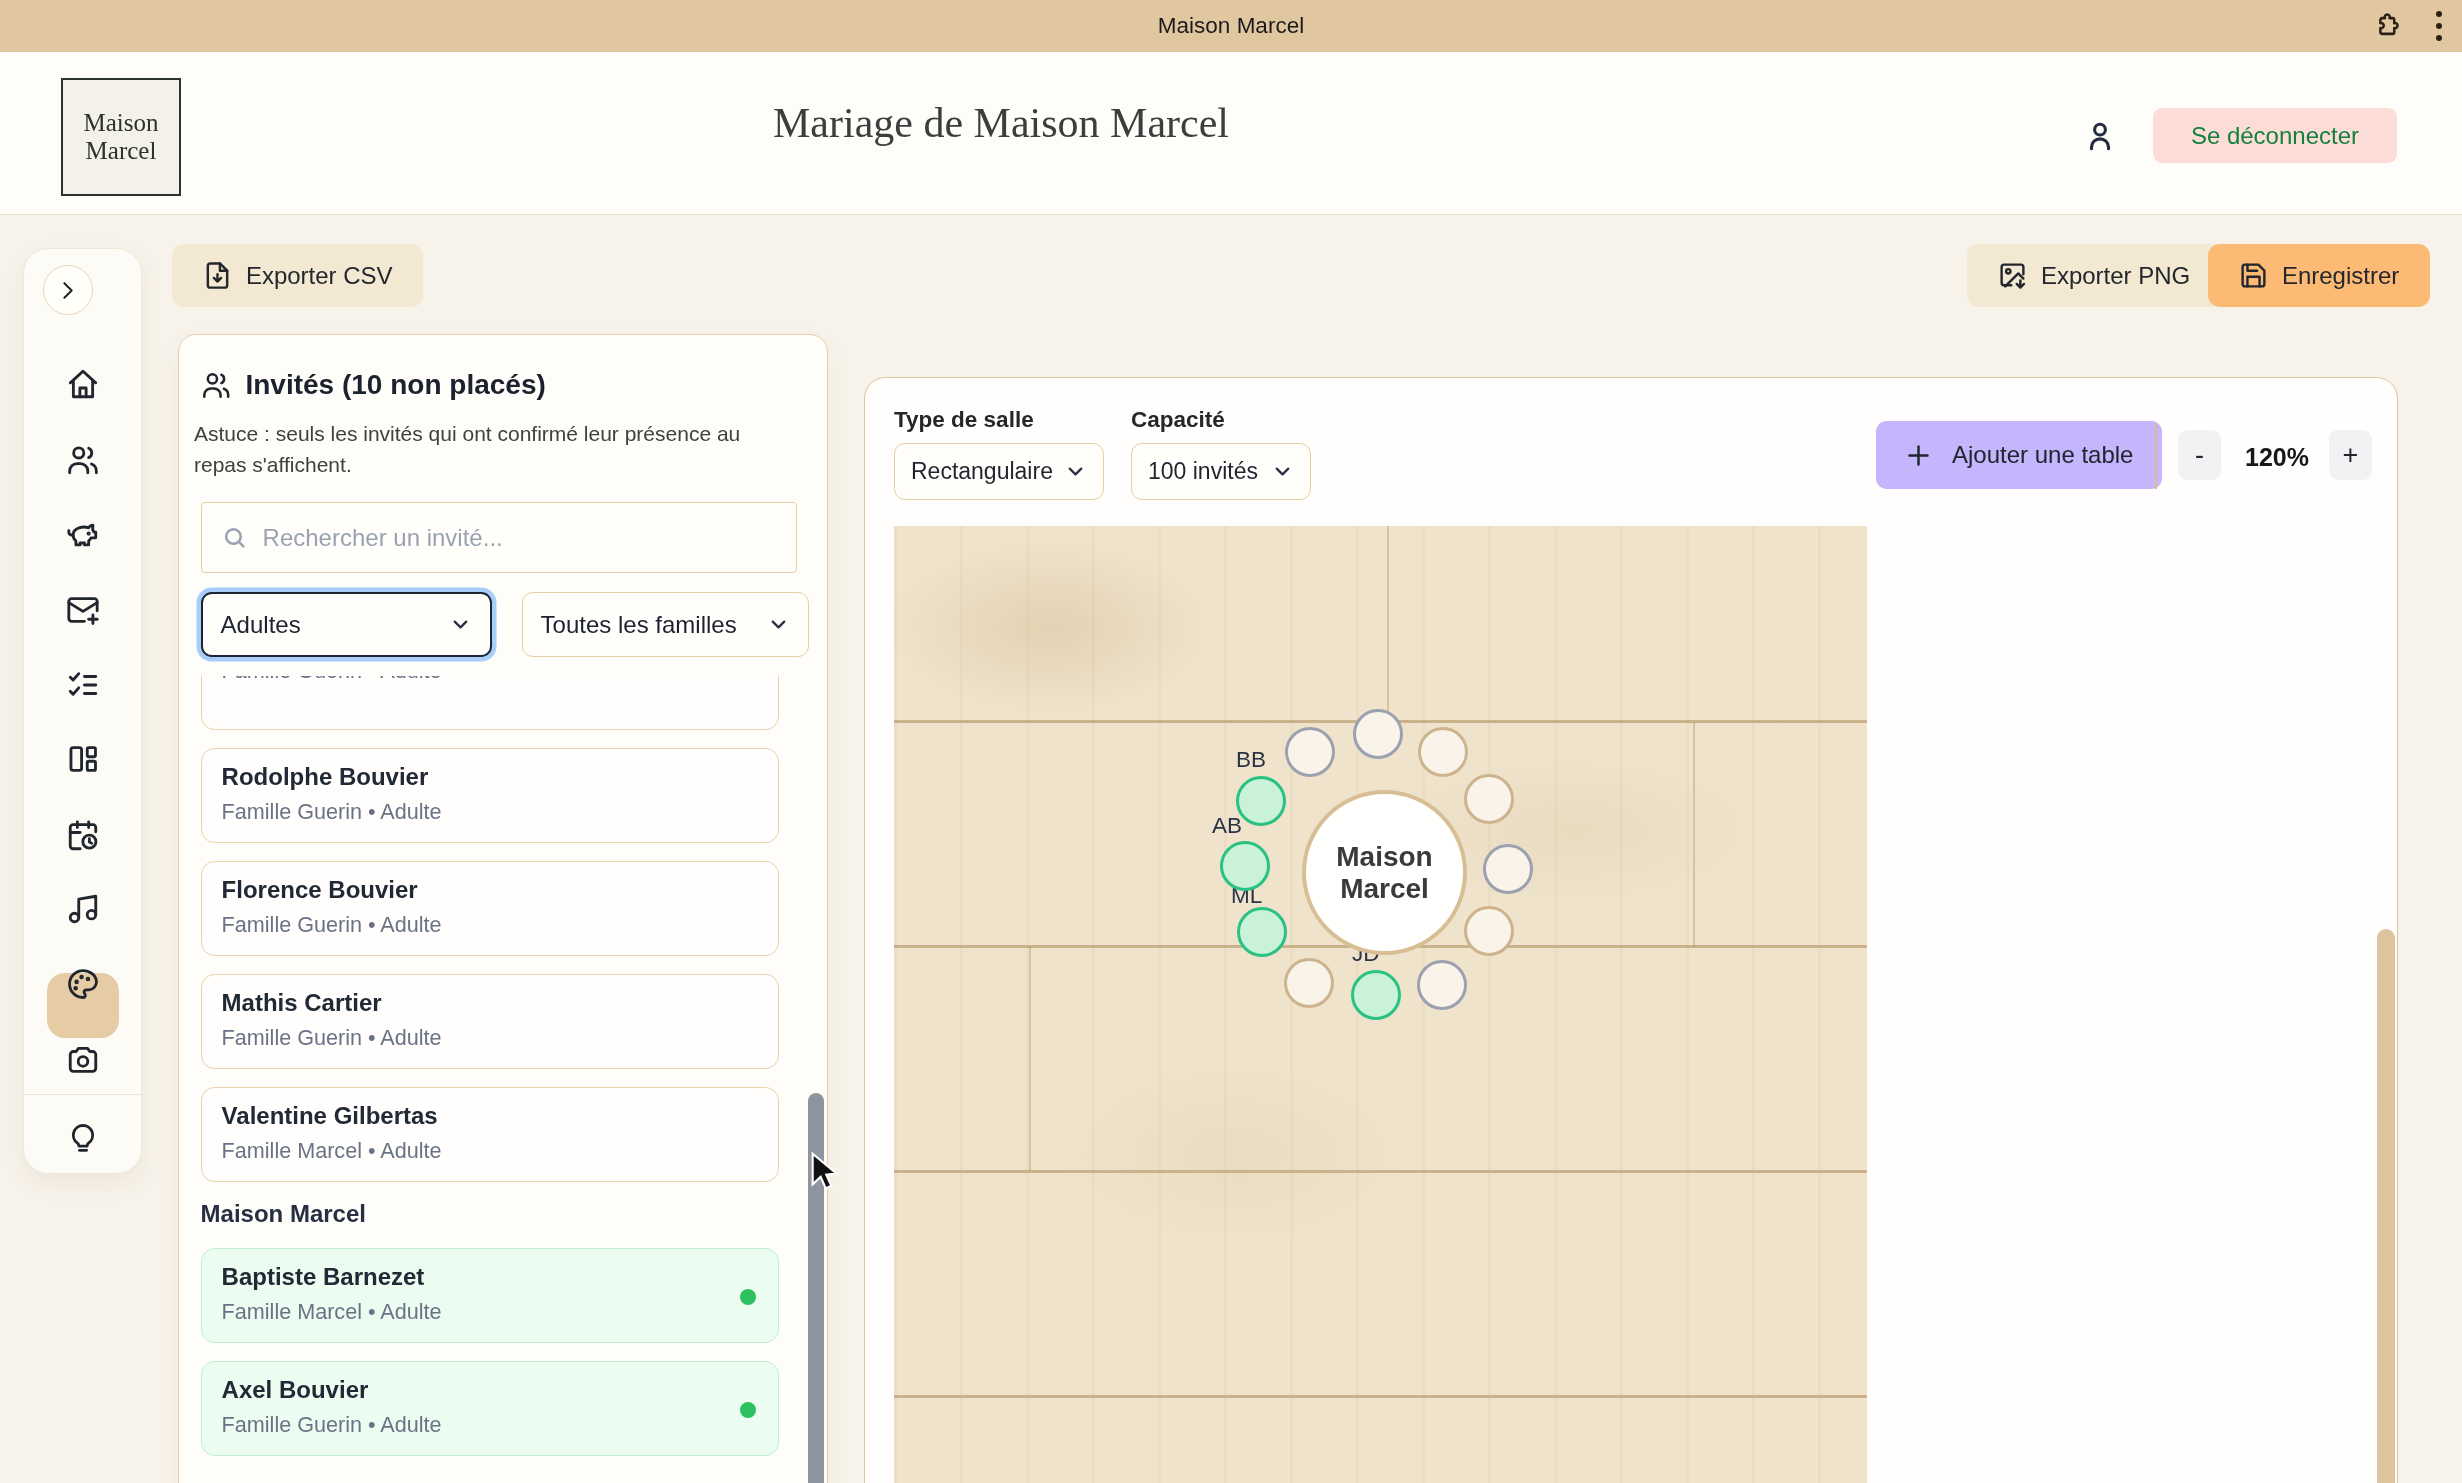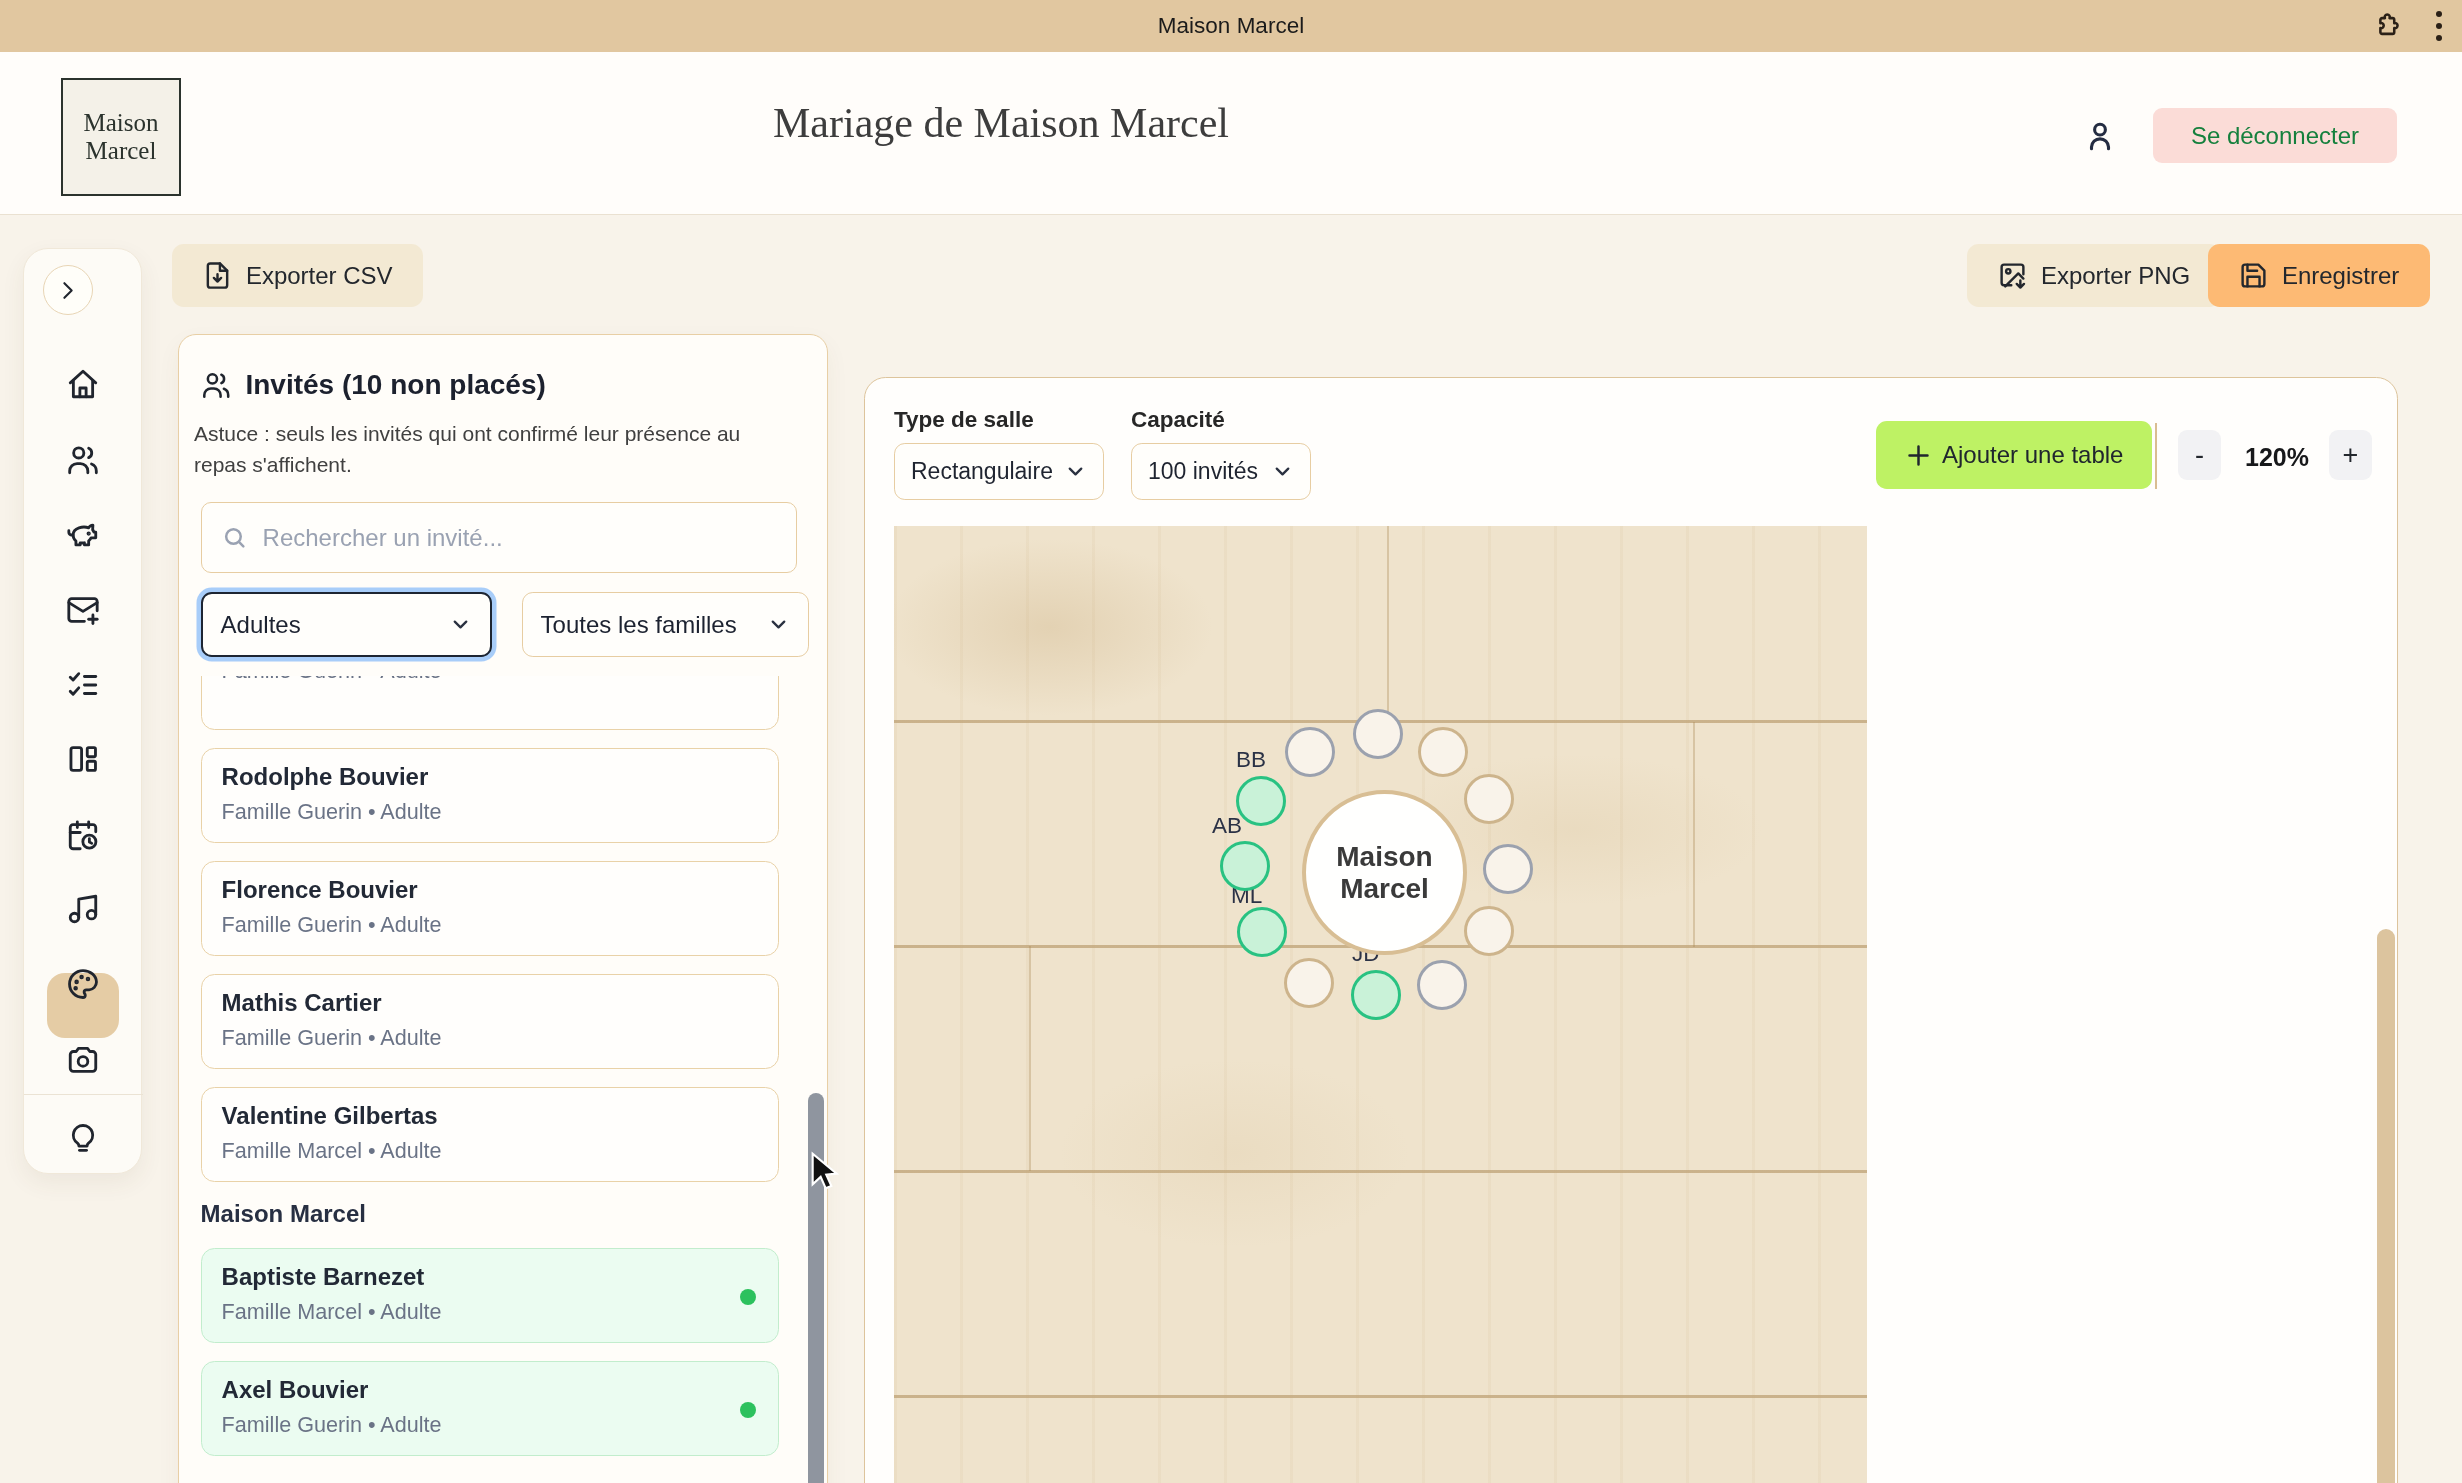--- a/index.html
+++ b/index.html
@@ -49,21 +49,21 @@
   .sb-active-pill{ position:absolute; left:23px; top:724px; width:72px; height:65px; background:#e5cca5; border-radius:18px;}
   .sb-divider{ position:absolute; left:0; top:845px; width:119px; height:0; border-top:0.9px solid #ebe3d4;}
 
   
   .gpanel{ position:absolute; left:178px; top:334px; width:650px; height:1203px; background:#fffdf9;
            border:1.8px solid #e8cfa5; border-radius:18px; box-shadow:0 9px 23px rgba(90,70,40,.05);}
   .gp-header{ position:absolute; left:21.6px; top:34px; display:flex; align-items:center; gap:14.4px;}
   .gp-title{ font-size:28px; font-weight:bold; color:#1c212e;}
   .gp-tip{ position:absolute; left:15px; top:83px; width:593px; font-size:21px; line-height:31px; color:#404040;}
   .gp-search{ position:absolute; left:21.6px; top:167px; width:596px; height:71px; background:#fffefb;
-              border:1.8px solid #e7cda2; border-radius:10px; display:flex; align-items:center; padding:0 20px; gap:16px;}
+              border:1.8px solid #e7cda2; border-radius:4px; display:flex; align-items:center; padding:0 20px; gap:16px;}
   .gp-search input{ border:none; outline:none; background:transparent; font-size:24px; color:#3a4150;
                     font-family:inherit; width:100%;}
   .gp-search input::placeholder{ color:#9aa2b2; }
   .gp-selects{ position:absolute; left:21.6px; top:257px; display:flex; gap:30px;}
   .sel{ height:65px; border-radius:10.8px; background:#fffefb; display:flex; align-items:center;
         justify-content:space-between; padding:0 18px; font-size:24px; color:#1c2230;}
   .sel-age{ width:291px; border:2.7px solid #1d2532; box-shadow:0 0 0 4.5px rgba(96,165,250,.55);}
   .sel-family{ width:287px; border:1.8px solid #e7cda2;}
   .chev{ width:23px; height:23px; stroke:#2a3140; stroke-width:2.4; fill:none; stroke-linecap:round; stroke-linejoin:round;}
 
@@ -83,21 +83,21 @@
            border:1.8px solid #ddc49c; border-radius:21.6px;}
   .ctl-label{ position:absolute; font-size:22.5px; font-weight:600; color:#272727;}
   .lbl-room{ left:29px; top:29px;}
   .lbl-cap{ left:266px; top:29px;}
   .sel-ctl{ position:absolute; top:65px; height:57px; border:1.8px solid #e7cda2; border-radius:10.8px;
             background:#fffefb; display:flex; align-items:center; justify-content:space-between;
             padding:0 16px; font-size:23px; color:#1f2430;}
   .sel-room{ left:29px; width:210px;}
   .sel-cap{ left:266px; width:180px;}
   .btn-addtable{ position:absolute; left:1011px; top:43px; height:68px; padding:0 29px; border-radius:10.8px;
-                 display:flex; align-items:center; gap:10px; background:#bef264; border:none;
+                 display:flex; align-items:center; gap:20px; background:#c4b5fd; border:none;
                  font-size:24px; color:#20262e; font-family:inherit;}
   .vdivider{ position:absolute; left:1290px; top:45px; width:1.8px; height:66px; background:#d9bd92;}
   .zbtn{ position:absolute; top:52px; width:43px; height:50px; background:#f2f2f4; border:none; border-radius:9px;
          font-size:27px; color:#23272d; font-family:inherit; display:flex; align-items:center; justify-content:center;}
   .zminus{ left:1313px;}
   .zplus{ left:1464px;}
   .zlevel{ position:absolute; left:1367px; top:65px; width:90px; text-align:center; font-size:25px; font-weight:600; color:#17181a;}
 
   .wood{ position:absolute; left:29px; top:148px; width:973px; height:1012px; background-color:#efe3cc;
          background-image:

